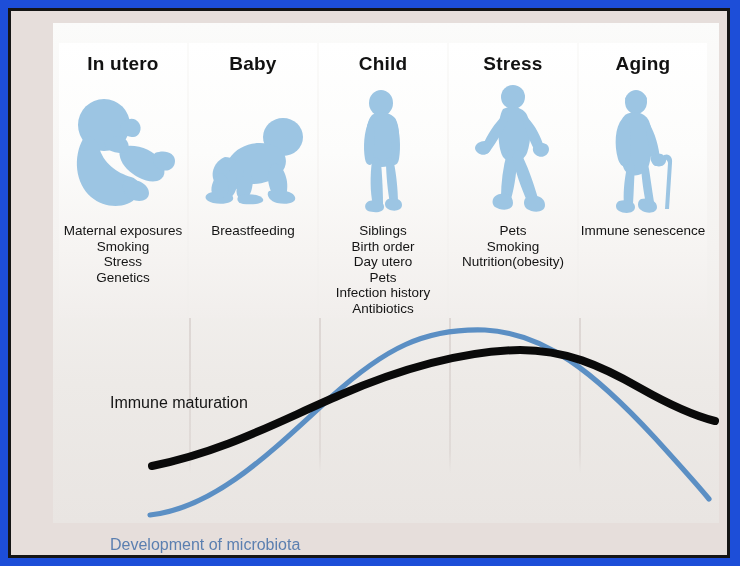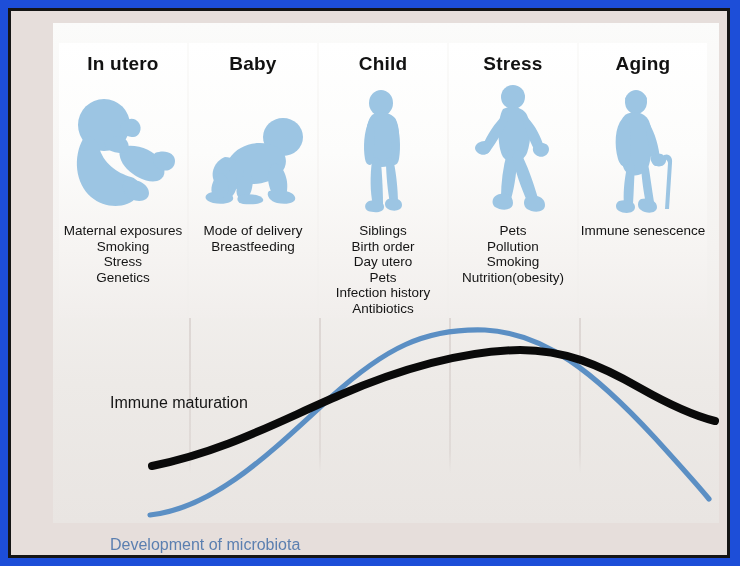--- a/index.html
+++ b/index.html
@@ -199,21 +199,20 @@
                        C34,72 28,62 22,68 Z"></path>
 
               <path d="M58,70 C58,80 56,90 50,92 C44,94 40,88 42,80
                        C44,72 50,64 58,70 Z"></path>
               <path d="M46,88 C56,86 66,88 68,92 C70,97 58,98 48,97
                        C42,96 40,90 46,88 Z"></path>
             </g>
           </svg>
         </div>
         <div class="panel-list">
-          <div>Mode of delivery</div>
           <div>Breastfeeding</div>
         </div>
       </div>
 
       <div class="panel" style="left:266px;">
         <div class="panel-title">Child</div>
         <div class="panel-figure">
           <svg width="62" height="128" viewBox="0 0 62 128">
             <g fill="#9cc5e3">
 
@@ -274,21 +273,20 @@
               <path d="M32,110 C40,106 48,110 48,118 C48,126 36,126 30,122 C26,119 27,112 32,110 Z"></path>
 
               <path d="M56,68 C62,80 68,96 72,110 C75,119 66,124 62,116
                        C56,102 50,86 48,74 C47,66 54,62 56,68 Z"></path>
               <path d="M62,112 C70,108 80,112 80,120 C80,128 68,128 62,124 C58,121 58,114 62,112 Z"></path>
             </g>
           </svg>
         </div>
         <div class="panel-list">
           <div>Pets</div>
-          <div>Pollution</div>
           <div>Smoking</div>
           <div>Nutrition(obesity)</div>
         </div>
       </div>
 
       <div class="panel" style="left:526px;">
         <div class="panel-title">Aging</div>
         <div class="panel-figure">
           <svg width="76" height="128" viewBox="0 0 76 128">
             <g fill="#9cc5e3">

